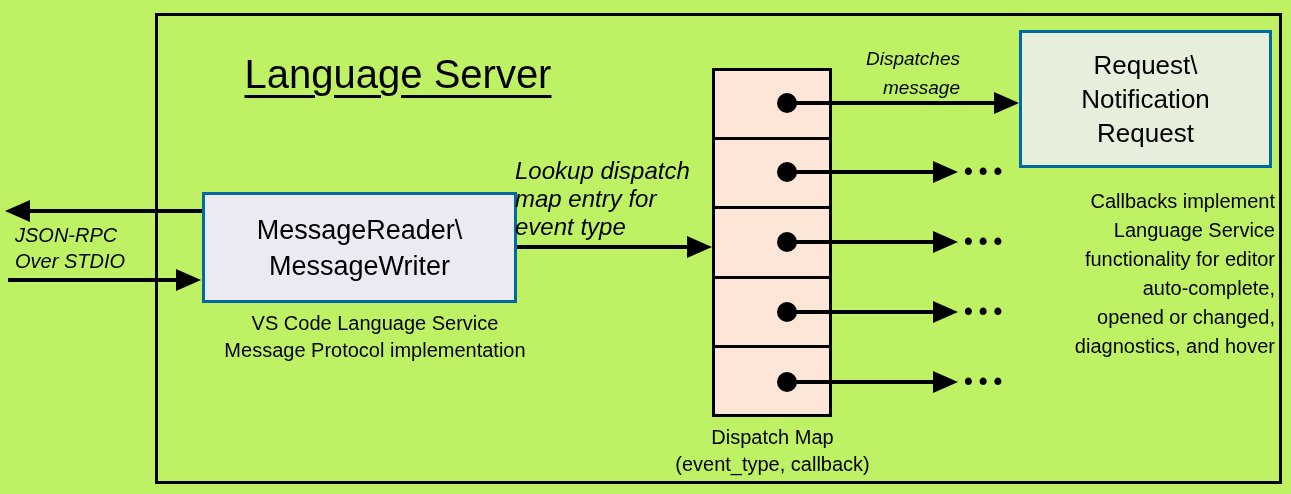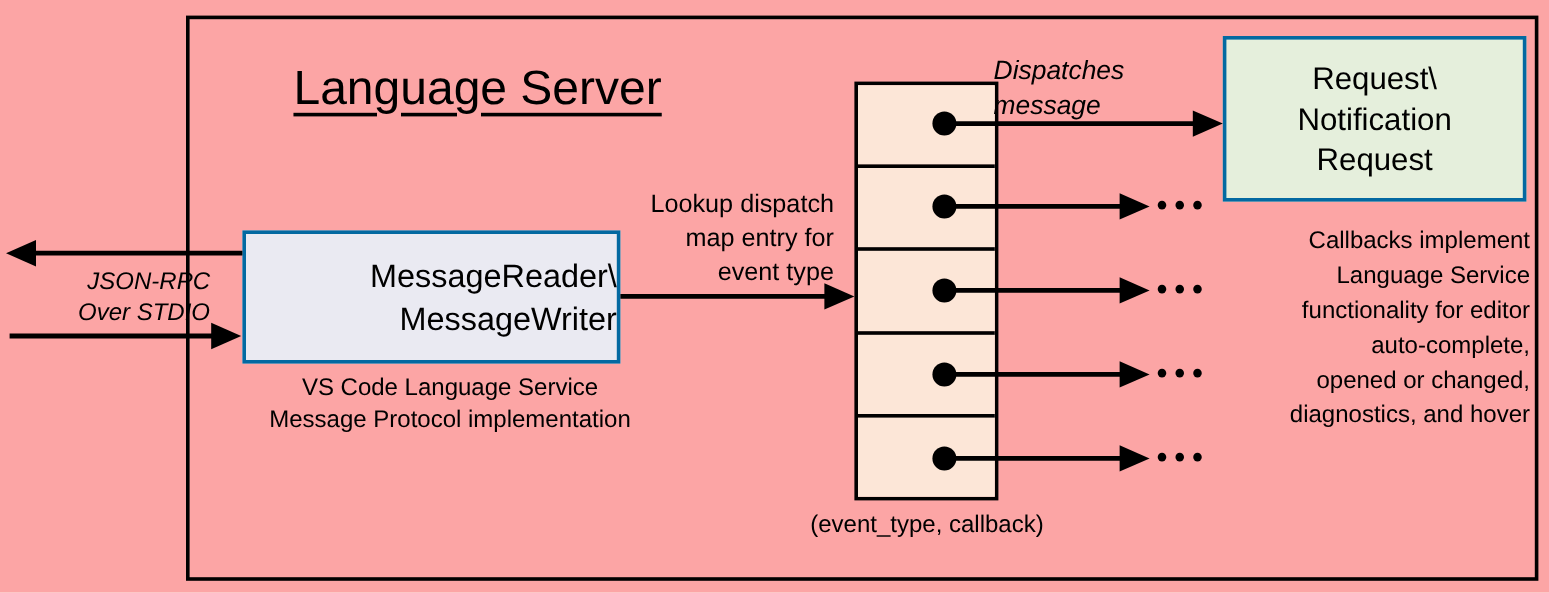--- a/index.html
+++ b/index.html
@@ -2,21 +2,21 @@
 <html><head>
 <meta charset="utf-8">
 <style>
   * { margin: 0; padding: 0; box-sizing: border-box; }
   html, body { background: #ffffff; }
   body { font-family: "Liberation Sans", sans-serif; color: #000; }
   .canvas {
     position: relative;
     width: 1291px;
     height: 494px;
-    background: #fca5a5;
+    background: #bef264;
     overflow: hidden;
   }
   .outer-box {
     position: absolute;
     left: 155px; top: 13px;
     width: 1127px; height: 471px;
     border: 3px solid #000;
     background: transparent;
   }
   .title {
@@ -39,21 +39,20 @@
     align-items: center;
     justify-content: center;
     text-align: center;
   }
   .reader-box {
     left: 202px; top: 192px;
     width: 315px; height: 111px;
     background: #eaeaf2;
     font-size: 27px;
     line-height: 36px;
-    align-items: flex-end;
   }
   .callback-box {
     left: 1019px; top: 30px;
     width: 253px; height: 138px;
     background: #e5efdc;
     font-size: 26px;
     line-height: 34px;
   }
   .caption {
     position: absolute;
@@ -62,34 +61,35 @@
     line-height: 27px;
   }
   .reader-caption { left: 180px; top: 310px; width: 390px; font-size: 20px; }
   .map-caption   { left: 650px; top: 424px; width: 245px; font-size: 20px; }
   .callback-caption { left: 1017px; top: 187px; width: 258px; font-size: 20px; line-height: 29px; text-align: right; }
   .io-label {
     position: absolute;
     left: 15px; top: 222px; width: 160px;
     font-style: italic;
     font-size: 20px; line-height: 26px;
-    text-align: right;
+    text-align: left;
   }
   .lookup-label {
     position: absolute;
     left: 515px; top: 157px; width: 180px;
-    font-size: 21px; line-height: 28px;
-    text-align: right;
+    font-style: italic;
+    font-size: 24px; line-height: 28px;
+    text-align: left;
   }
   .dispatches-label {
     position: absolute;
     left: 828px; top: 44px; width: 132px;
     font-style: italic;
-    font-size: 22px; line-height: 29px;
-    text-align: left;
+    font-size: 19px; line-height: 29px;
+    text-align: right;
   }
   .dispatch-map {
     position: absolute;
     left: 712px; top: 68px;
     width: 120px; height: 349px;
     border: 3px solid #000;
     display: flex;
     flex-direction: column;
   }
   .dispatch-cell {
@@ -169,20 +169,21 @@
   <div class="caption callback-caption">
     <div>Callbacks implement</div>
     <div>Language Service</div>
     <div>functionality for editor</div>
     <div>auto-complete,</div>
     <div>opened or changed,</div>
     <div>diagnostics, and hover</div>
   </div>
 
   <div class="caption map-caption">
+    <div>Dispatch Map</div>
     <div>(event_type, callback)</div>
   </div>
 
   <span class="ellipsis el-1">•••</span>
   <span class="ellipsis el-2">•••</span>
   <span class="ellipsis el-3">•••</span>
   <span class="ellipsis el-4">•••</span>
 
   <svg class="connector-layer" viewBox="0 0 1291 494" xmlns="http://www.w3.org/2000/svg">
 

